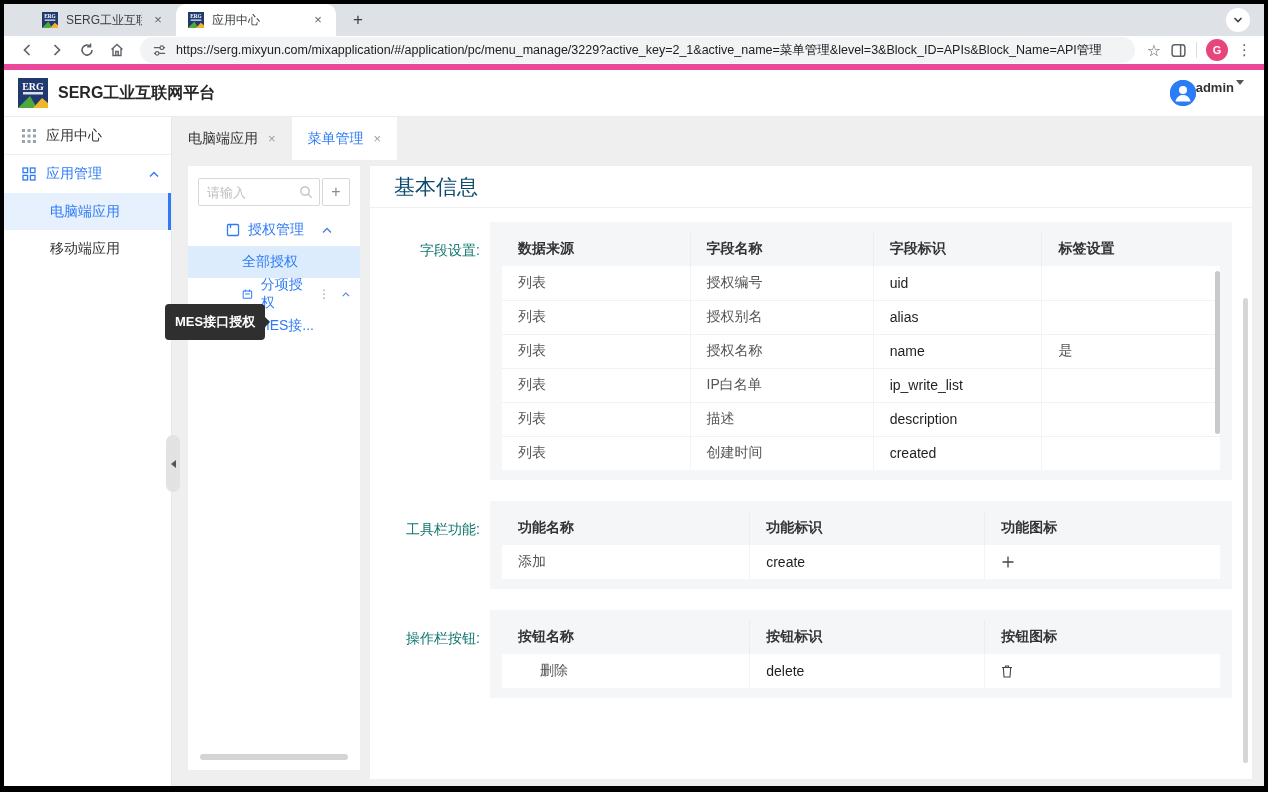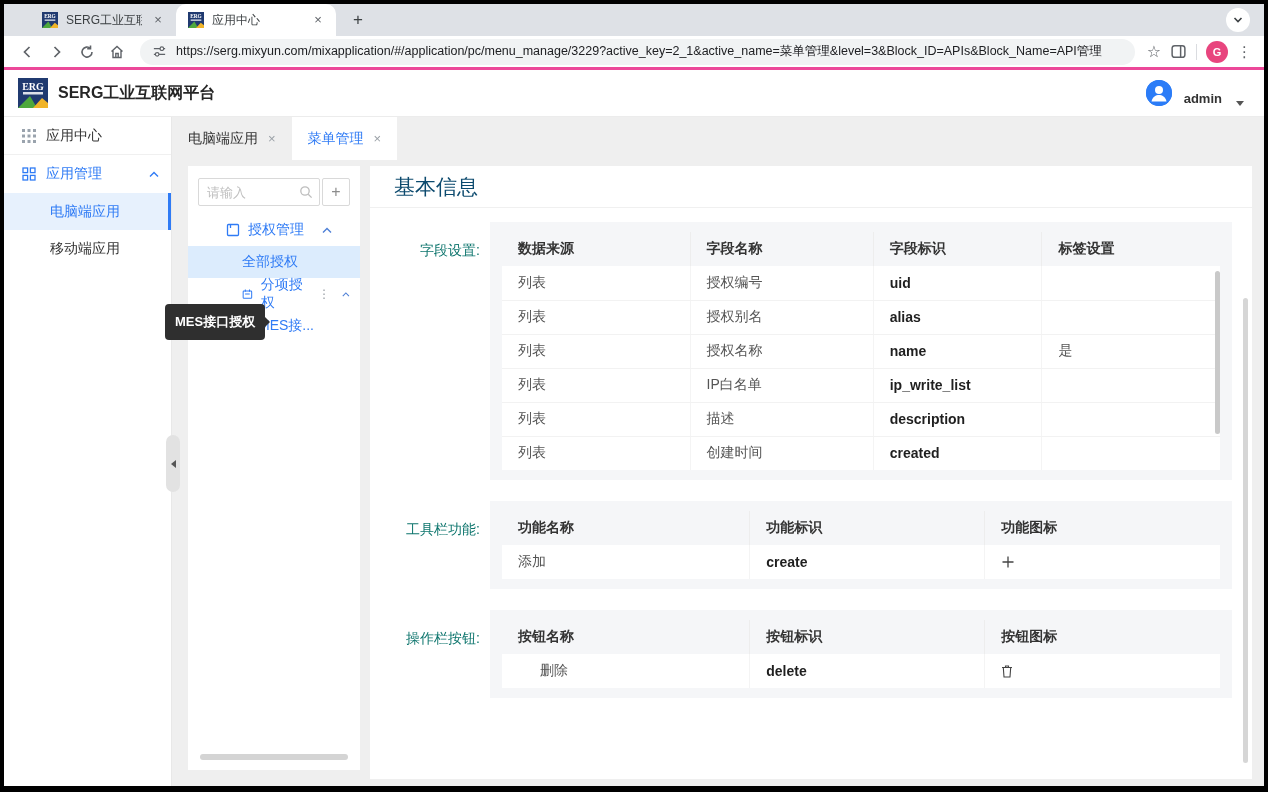--- a/index.html
+++ b/index.html
@@ -11,34 +11,34 @@
   .tabstrip { height:32px; background:#dee1e6; display:flex; align-items:flex-end; padding-left:26px; position:relative; flex:0 0 auto; }
   .btab { height:32px; display:flex; align-items:center; padding:0 10px 0 12px; font-size:12px; color:#3c4043; gap:8px; cursor:default; }
   .btab.inactive { width:146px; }
   .btab.active { width:160px; background:#fff; border-radius:10px 10px 0 0; }
   .btab .btab-title { white-space:nowrap; overflow:hidden; flex:1; }
   .btab .btab-close { color:#5f6368; font-size:13px; width:16px; height:16px; line-height:15px; text-align:center; border-radius:50%; flex:0 0 auto; }
   .newtab-btn { width:28px; height:28px; margin:0 0 2px 8px; font-size:17px; color:#3c4043; display:flex; align-items:center; justify-content:center; border-radius:50%; }
   .tabsearch-btn { position:absolute; right:14px; top:4px; width:24px; height:24px; background:#fff; border-radius:50%; display:flex; align-items:center; justify-content:center; }
 
   
-  .urlbar { height:34px; background:#fff; display:flex; align-items:center; padding:0 12px 0 10px; gap:4px; flex:0 0 auto; border-bottom:3px solid #ec4899; }
+  .urlbar { height:34px; background:#fff; display:flex; align-items:center; padding:0 12px 0 10px; gap:4px; flex:0 0 auto; border-bottom:6px solid #ec4899; }
   .nav-ic { width:26px; height:26px; display:flex; align-items:center; justify-content:center; color:#5f6368; flex:0 0 auto; }
   .url-pill { flex:1; height:26px; background:#f1f3f4; border-radius:13px; display:flex; align-items:center; padding:0 12px; margin:0 6px 0 6px; min-width:0; }
   .url-text { font-size:12.5px; color:#202124; white-space:nowrap; overflow:hidden; }
   .urlbar-right { display:flex; align-items:center; gap:9px; flex:0 0 auto; padding-left:2px; }
   .vsep { width:1px; height:16px; background:#dadce0; }
   .profile-badge { width:22px; height:22px; border-radius:50%; color:#fff; font-size:11px; font-weight:700; display:flex; align-items:center; justify-content:center; }
   .star-glyph { font-size:16px; color:#5f6368; }
   .kebab-glyph { font-size:15px; color:#5f6368; letter-spacing:0; }
 
   
   .appheader { height:47px; background:#fff; border-bottom:1px solid #ececec; display:flex; align-items:center; padding:0 20px 0 14px; flex:0 0 auto; }
   .app-title { font-size:16px; font-weight:700; color:#262626; margin-left:10px; }
-  .appheader-right { margin-left:auto; display:flex; align-items:flex-end; gap:12px; }
+  .appheader-right { margin-left:auto; display:flex; align-items:flex-start; gap:0; }
   .user-avatar { width:26px; height:26px; border-radius:50%; background:#2b7cf7; display:flex; align-items:center; justify-content:center; }
   .user-name { font-size:13px; font-weight:700; color:#333; }
   .user-caret { width:0; height:0; border-left:4px solid transparent; border-right:4px solid transparent; border-top:5px solid #555; margin-left:2px; }
 
   
   .appbody { flex:1; display:flex; min-height:0; }
   .sidebar { width:168px; background:#fff; border-right:1px solid #e8e8e8; flex:0 0 auto; }
   .side-item { height:38px; display:flex; align-items:center; padding:0 12px 0 18px; font-size:14px; color:#333; gap:10px; position:relative; cursor:pointer; }
   .side-item.group-top { border-bottom:1px solid #f0f0f0; }
   .side-item.blue { color:#2f7bf5; }
@@ -90,21 +90,21 @@
   .sections { padding-top:14px; }
   .section { display:flex; margin-bottom:21px; }
   .section-label { width:110px; flex:0 0 auto; text-align:right; padding-top:20px; font-size:14px; color:#0f766e; }
   .table-wrap { flex:1; margin:0 20px 0 10px; background:#f5f6f8; padding:10px 12px; position:relative; min-width:0; }
   table.cfg-table { width:100%; border-collapse:collapse; background:#fff; table-layout:fixed; }
   .cfg-table th { height:34px; background:#f5f6f8; text-align:left; font-size:14px; font-weight:700; color:#333; padding:0 16px; border-right:1px solid #ededed; }
   .cfg-table th:last-child { border-right:none; }
   .cfg-table td { height:34px; font-size:14px; color:#555; padding:0 16px; background:#fff; border-right:1px solid #f4f4f4; border-bottom:1px solid #f2f2f2; overflow:hidden; white-space:nowrap; }
   .cfg-table td:last-child { border-right:none; }
   .cfg-table tr:last-child td { border-bottom:none; }
-  .cfg-table td.bold-id { font-weight:700; color:#1f1f1f; }
+  .cfg-table td.bold-id { font-weight:400; color:#1f1f1f; }
   .cfg-table td.indent { padding-left:38px; }
   .expand-caret { display:inline-flex; margin-right:8px; vertical-align:-1px; }
   .cell-icon { display:inline-flex; vertical-align:-2px; }
 
   .t1-scrollbar { position:absolute; right:12px; top:49px; width:5px; height:163px; background:#c9c9c9; border-radius:3px; }
   .panel-vscroll { position:absolute; right:4px; top:132px; width:5px; height:465px; background:#d6d6d6; border-radius:3px; }
 </style>
 </head>
 <body>
 

